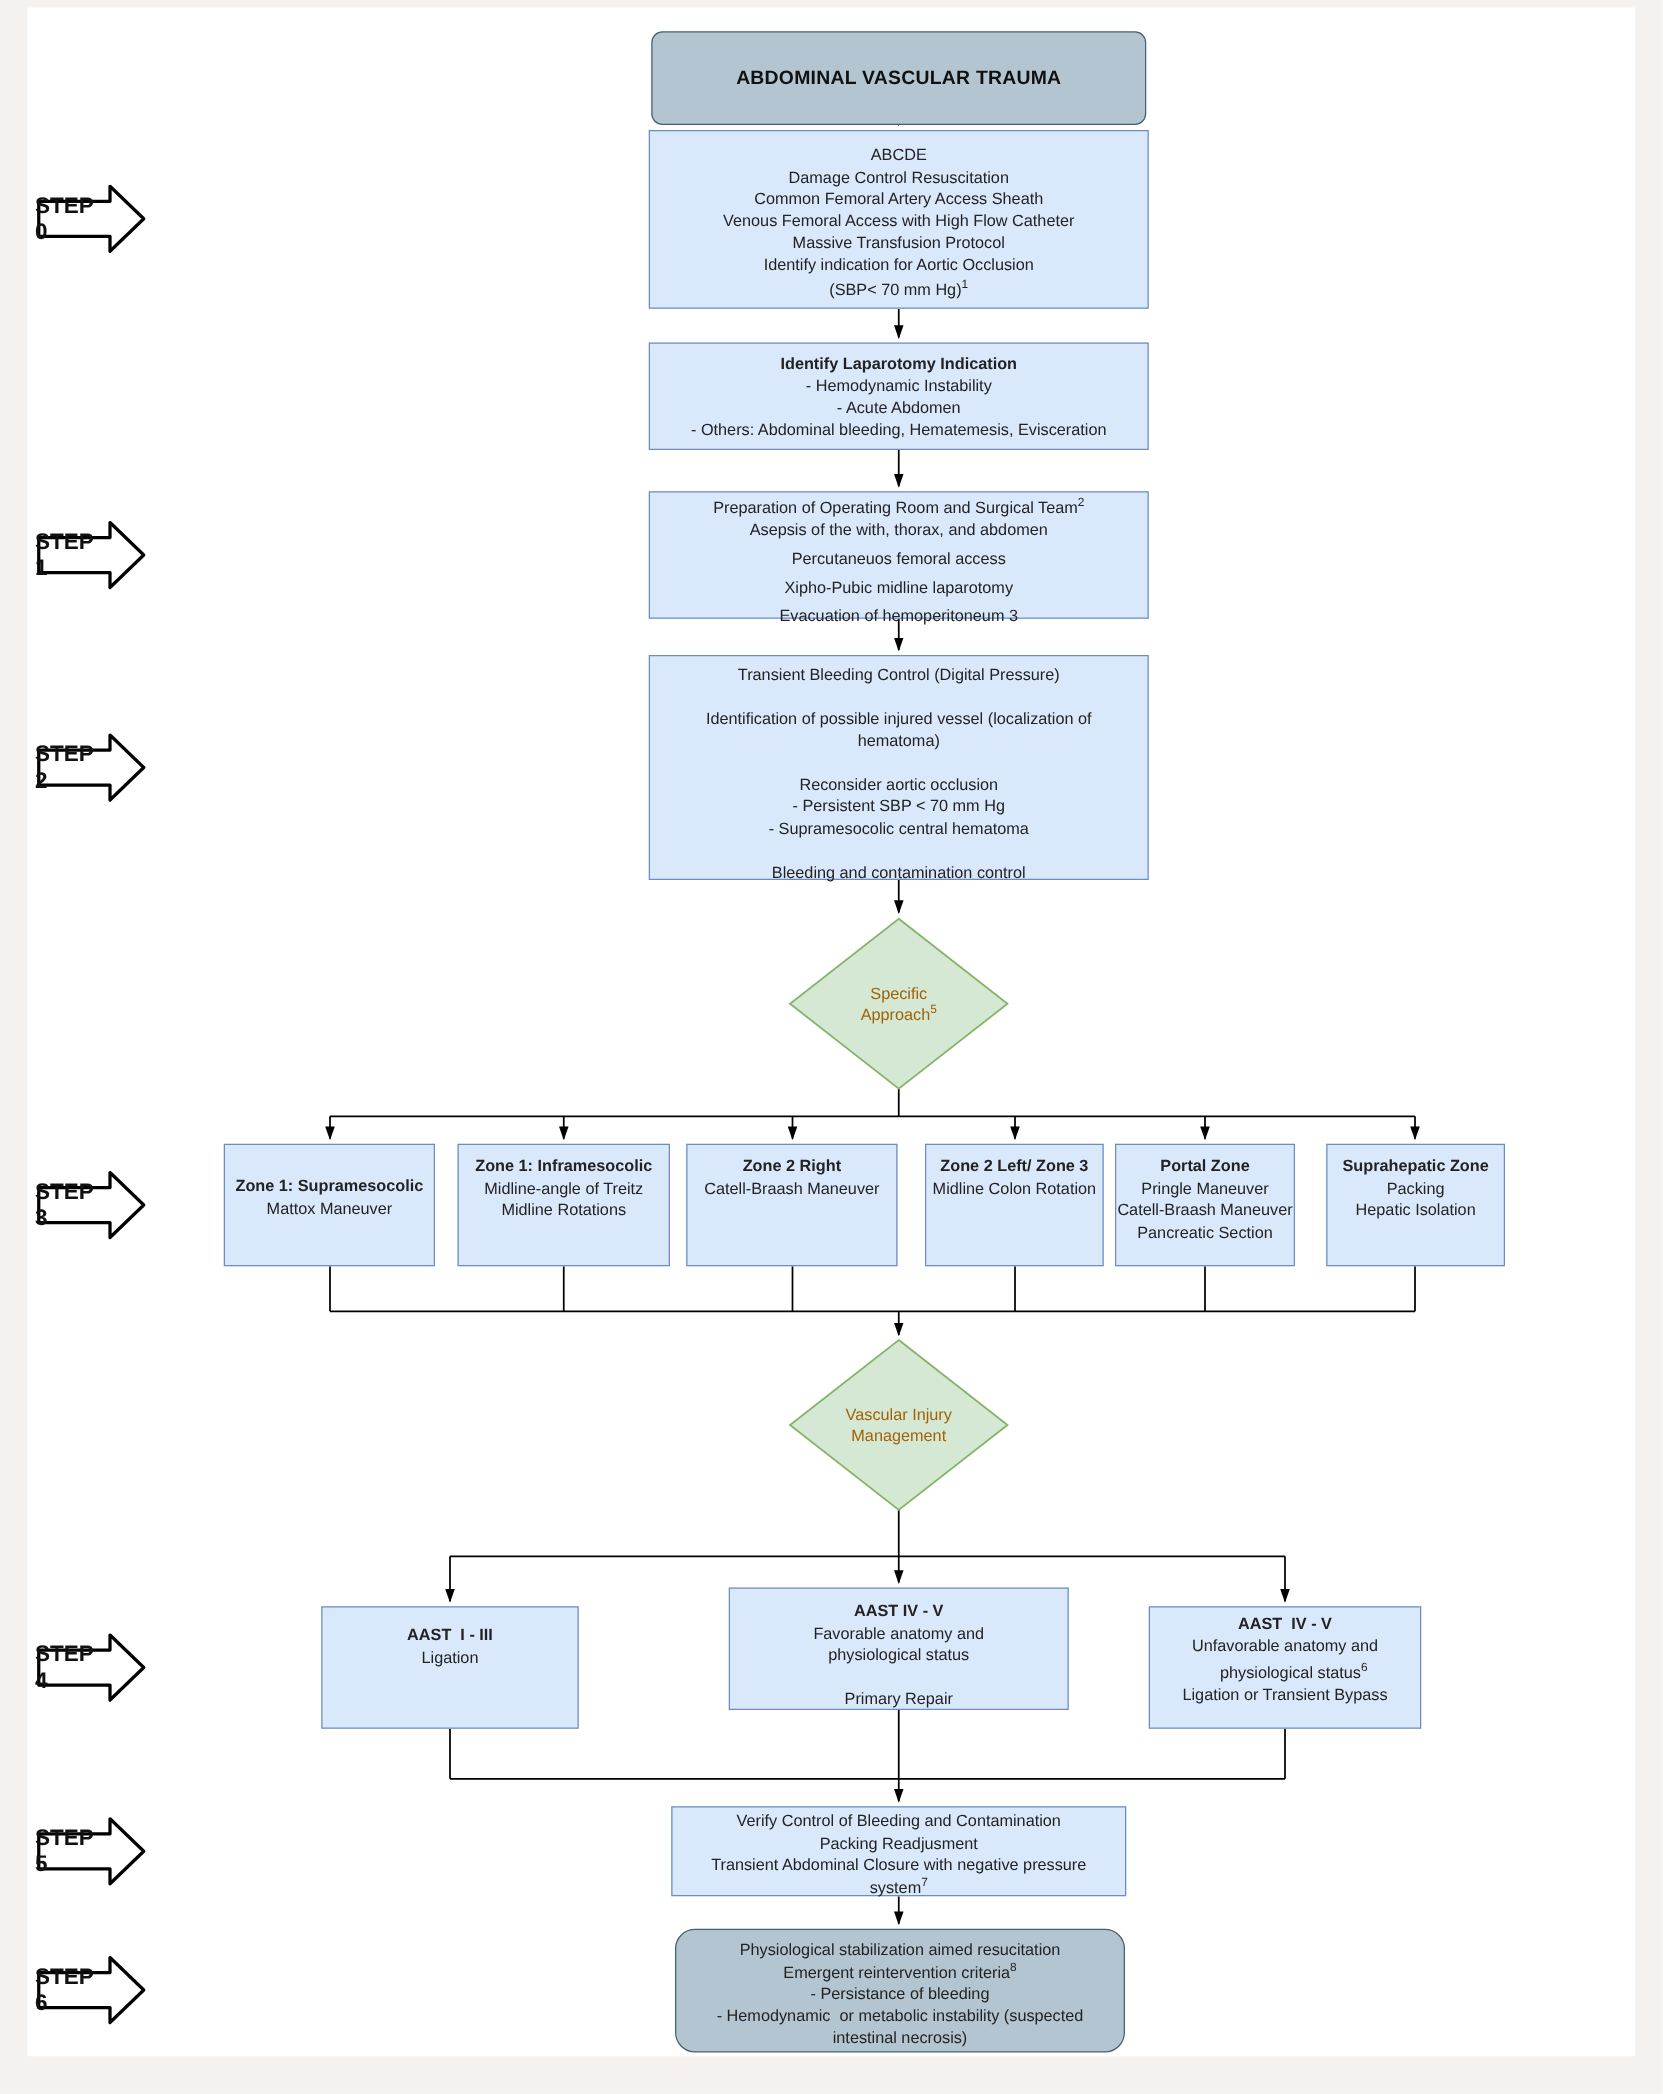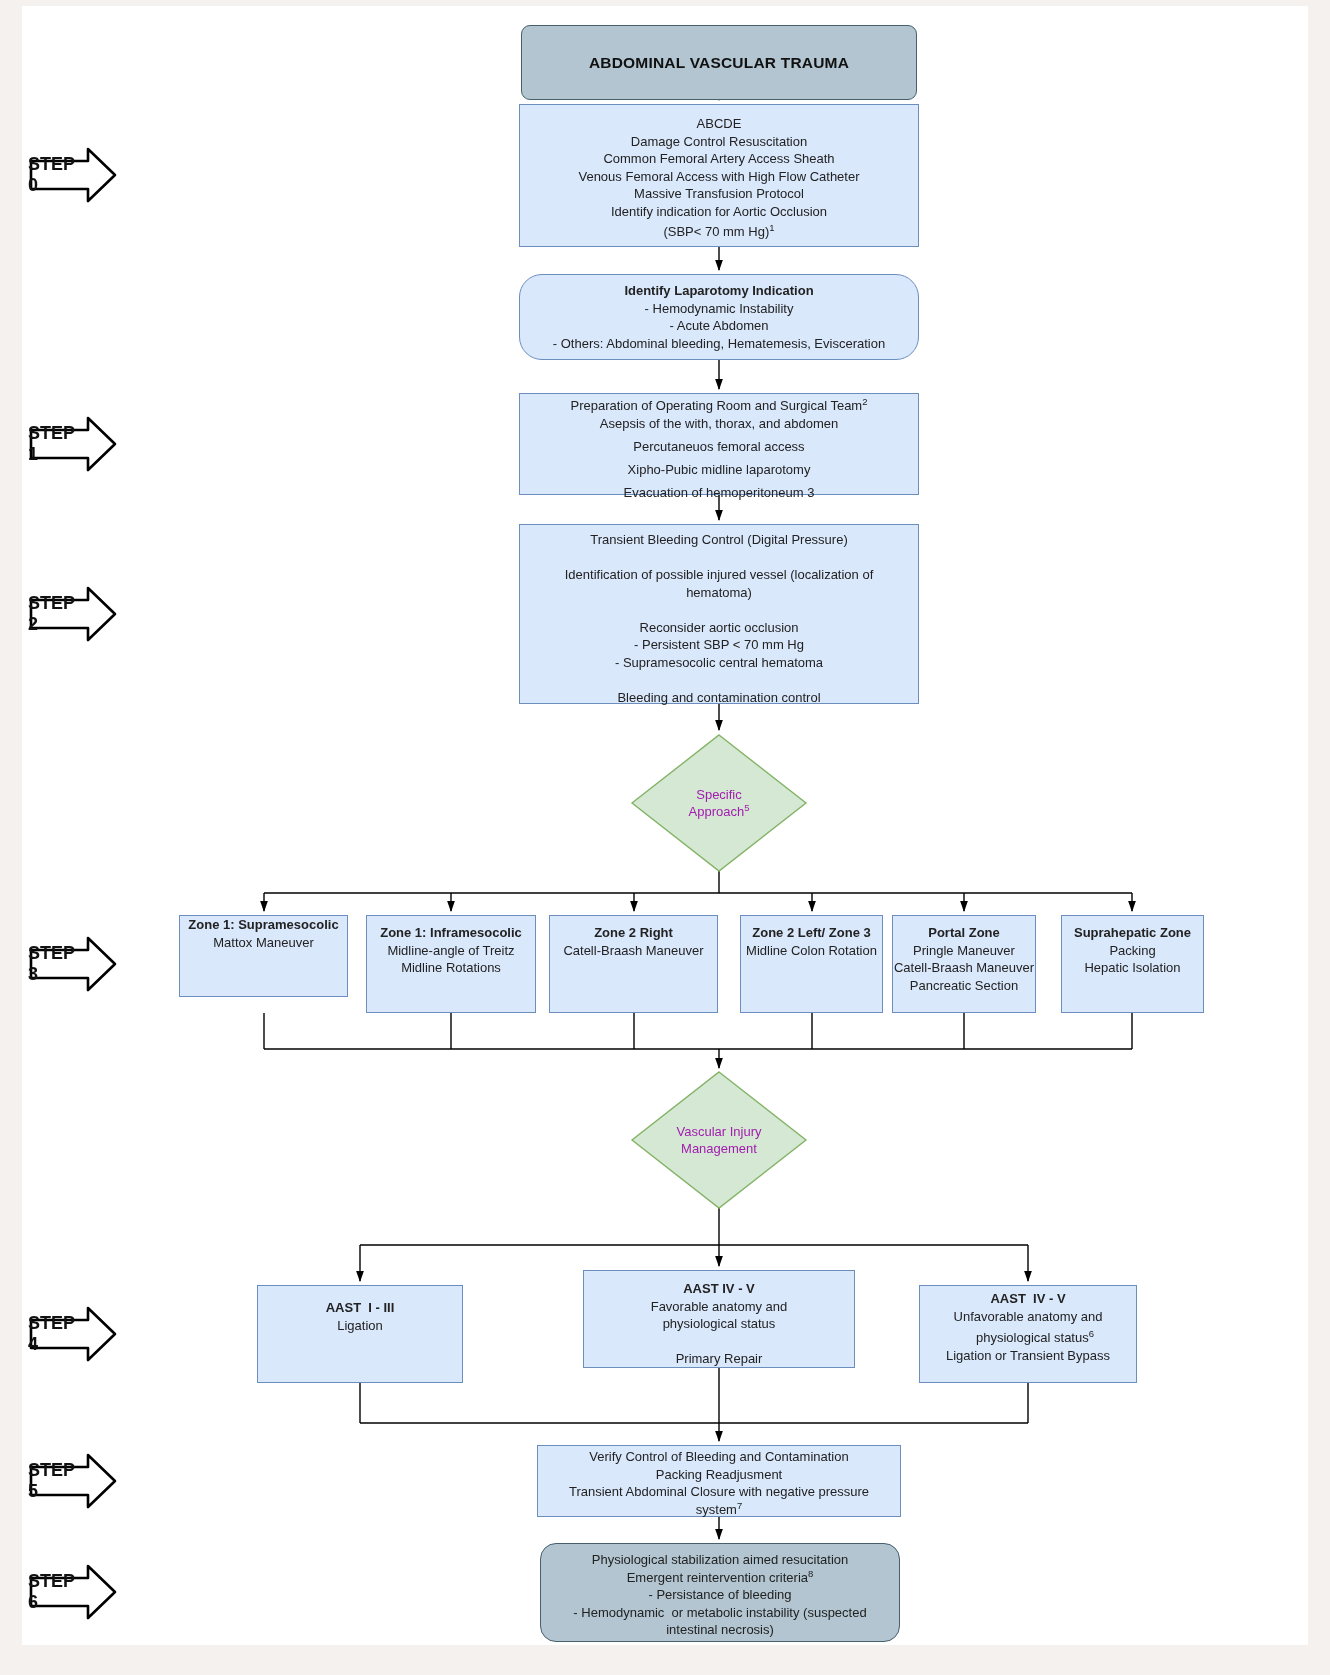--- a/index.html
+++ b/index.html
@@ -12,27 +12,27 @@
   body{background:#f4f1ee;font-family:"Liberation Sans",sans-serif;}
   .canvas{position:relative;width:1330px;height:1675px;overflow:hidden;}
   .sheet{position:absolute;left:22px;top:6px;width:1286px;height:1639px;background:#ffffff;}
   svg.wires{position:absolute;left:0;top:0;width:1330px;height:1675px;pointer-events:none;}
   .wire line{stroke:var(--connector);stroke-width:1.4px;}
   .diamond{fill:var(--decision-fill);stroke:var(--decision-border);stroke-width:1.4px;}
   .node{position:absolute;box-sizing:border-box;background:var(--node-fill);
         border:1px solid var(--node-border);color:#222;font-size:13px;
         line-height:17.5px;text-align:center;}
   .terminal{background:var(--terminal-fill);border:1px solid var(--terminal-border);}
-  .flexc{display:flex;flex-direction:column;align-items:center;justify-content:center;border-radius:23px;}
+  .flexc{display:flex;flex-direction:column;align-items:center;justify-content:center;}
   .ln{white-space:pre-wrap;}
   .bt{font-weight:bold;}
   sup{font-size:9.5px;line-height:0;}
   .titlebox{border-radius:9px;font-weight:bold;font-size:15.5px;letter-spacing:.2px;color:#111;}
   .roundbox{border-radius:16px;}
-  .dtext{position:absolute;color:#a21caf;font-size:13px;line-height:17.5px;text-align:right;}
+  .dtext{position:absolute;color:#a16207;font-size:13px;line-height:17.5px;text-align:right;}
   .step{position:absolute;left:28px;width:92px;height:58px;}
   .step svg{position:absolute;left:0;top:0;}
   .steppath{fill:#ffffff;stroke:#000;stroke-width:2.6px;stroke-linejoin:round;}
   .steplabel{position:absolute;left:0;top:0;width:61px;height:58px;display:flex;
              align-items:center;justify-content:center;font-weight:bold;font-size:18px;color:#111;}
   .mt{margin-top:17.5px;}
   .mt5{margin-top:5.5px;}
   .mt4{margin-top:4px;margin-left:14px;}
   .mt16{}
   .sbp{margin-top:3px;}
@@ -174,21 +174,21 @@
     <div class="ln">- Persistent SBP &lt; 70 mm Hg</div>
     <div class="ln">- Supramesocolic central hematoma</div>
     <div class="ln mt">Bleeding and contamination control</div>
   </div>
 
   <div class="dtext flexc" style="left:632px;top:735px;width:174px;height:136px">
     <div class="ln">Specific</div>
     <div class="ln"><span>Approach</span><sup>5</sup></div>
   </div>
 
-  <div class="node" style="left:179px;top:915px;width:169px;height:82px;padding-top:0">
+  <div class="node" style="left:179px;top:915px;width:169px;height:98px;padding-top:24px">
     <div class="ln bt">Zone 1: Supramesocolic</div>
     <div class="ln">Mattox Maneuver</div>
   </div>
   <div class="node" style="left:366px;top:915px;width:170px;height:98px;padding-top:8px">
     <div class="ln bt">Zone 1: Inframesocolic</div>
     <div class="ln">Midline-angle of Treitz</div>
     <div class="ln">Midline Rotations</div>
   </div>
   <div class="node" style="left:549px;top:915px;width:169px;height:98px;padding-top:8px">
     <div class="ln bt">Zone 2 Right</div>

